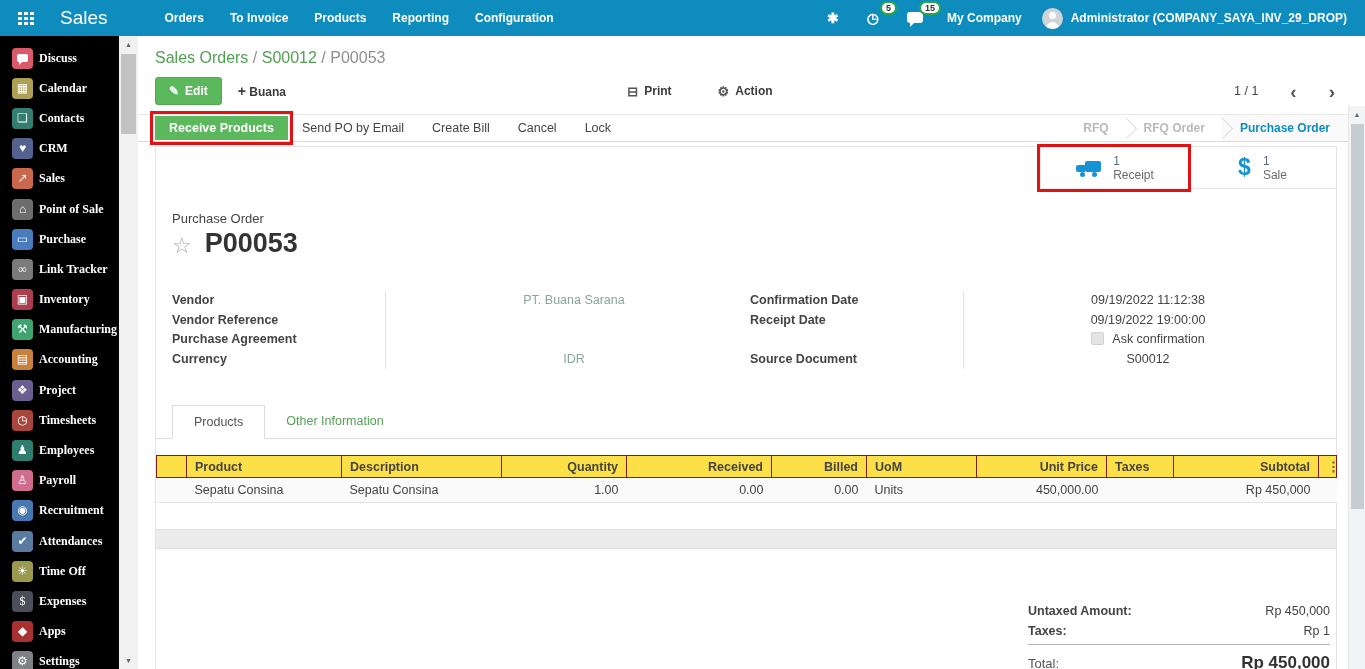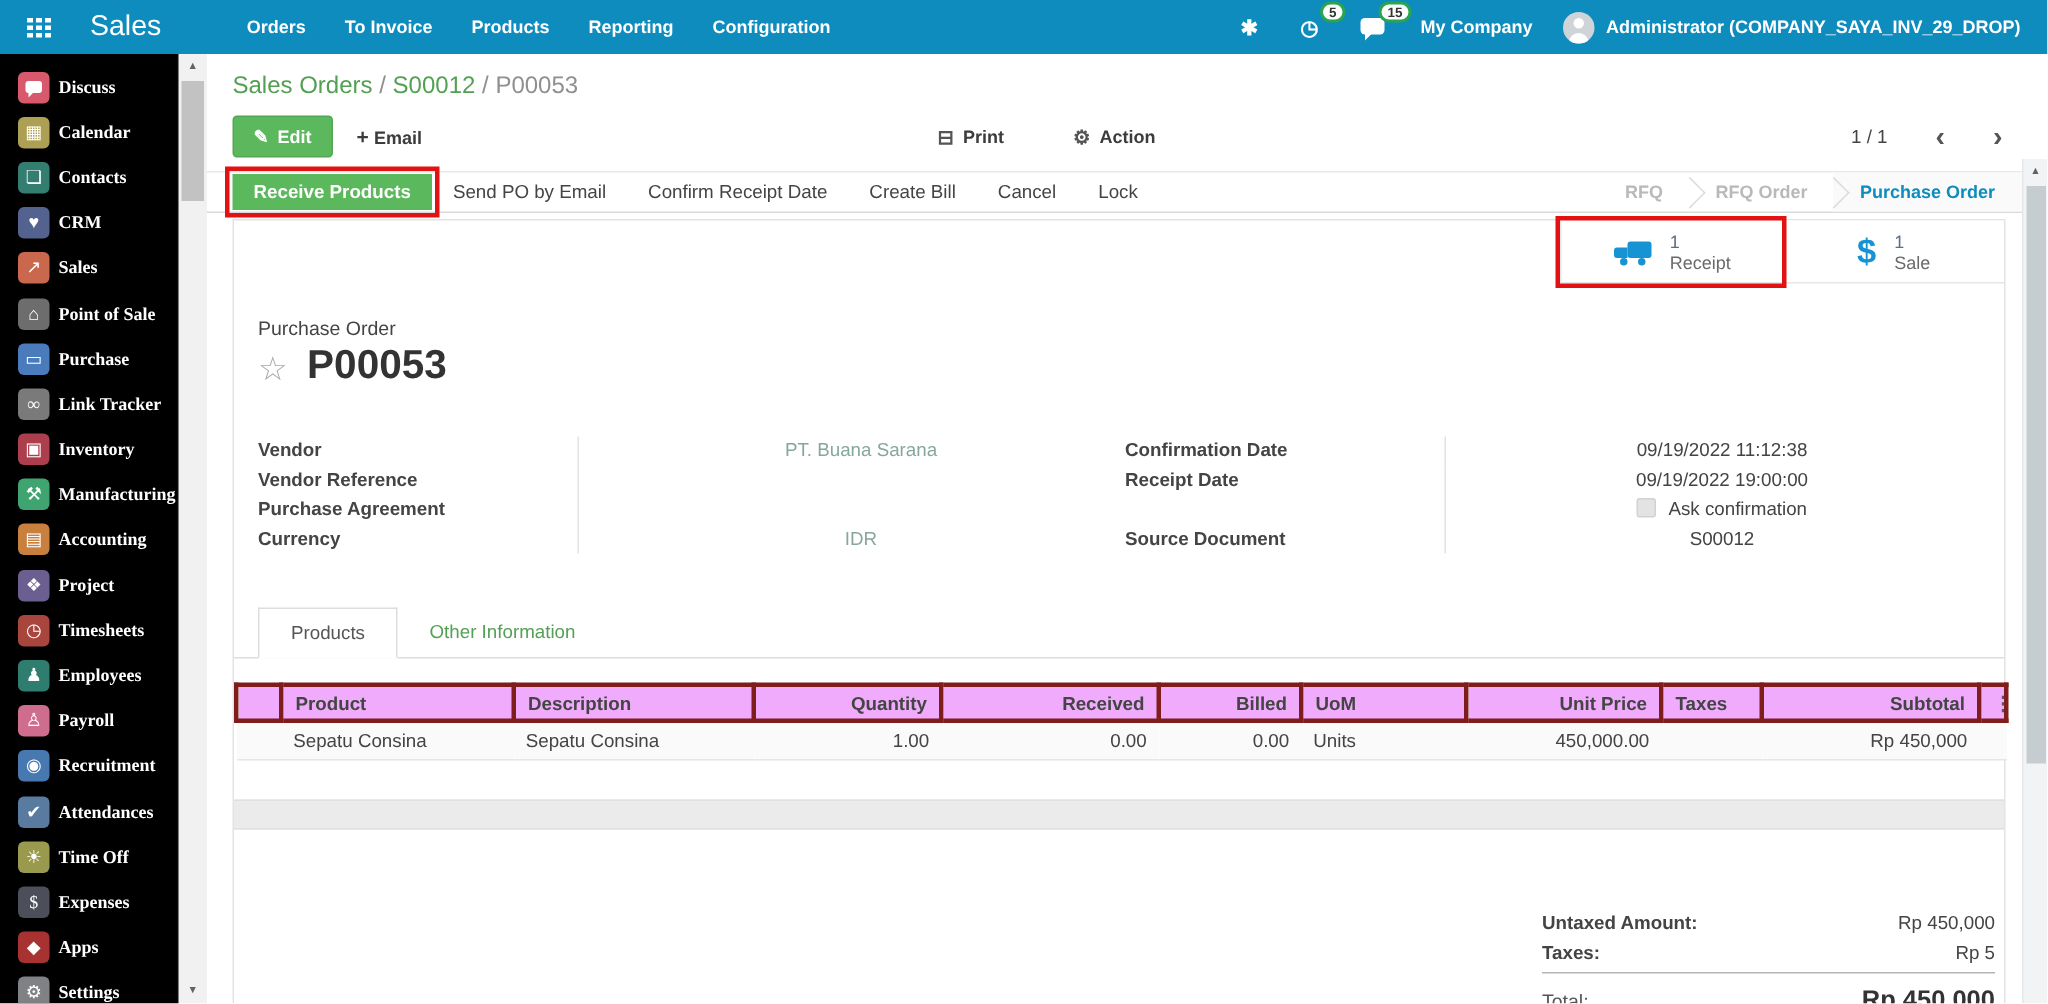--- a/index.html
+++ b/index.html
@@ -101,21 +101,21 @@
     min-height:19.5px; line-height:19.5px;text-align:center; }
   .fvalue.link { color:#86a79b; cursor:pointer; }
   .checkbox { display:inline-block; width:13px; height:13px; background:#e3e3e3; border:1px solid #d2d2d2;
     border-radius:2px; margin:0 8px -2px 0; cursor:pointer; }
 
   .tabs { display:flex; margin-top:36px; padding-left:16px; border-bottom:1px solid #ddd; }
   .tab { font-size:12.5px; padding:9px 21px; cursor:pointer; color:#55a055; }
   .tab.active { color:#555; border:1px solid #ddd; border-bottom:1px solid #fff; margin-bottom:-1px; background:#fff; }
 
   table.lines { width:100%; border-collapse:collapse; margin-top:16px; table-layout:fixed; font-size:12.5px; }
-  .lines th { background:#f0abfc; border:3px solid #7f1d1d; font-weight:700; color:#444;
+  .lines th { background:#fde047; border:1px solid #7f1d1d; font-weight:700; color:#444;
     padding:3px 8px; height:21px; white-space:nowrap; overflow:hidden; }
   .lines td { padding:5px 8px; color:#444; background:#fafafa; border-bottom:1px solid #e6e6e6; white-space:nowrap; overflow:hidden; }
   .ta-r { text-align:right; } .ta-l { text-align:left; }
   .kebab { font-size:13px; font-weight:700; color:#555; cursor:pointer; }
 
   .filler-strip { margin-top:26px; height:20px; background:#ebebeb; border-top:1px solid #e0e0e0; border-bottom:1px solid #e0e0e0; }
 
   .totals { width:302px; margin:52px 6px 0 auto; }
   .t-row { display:flex; }
   .t-label { flex:1; text-align:left; font-size:12.5px; font-weight:700; color:#444; padding:3px 0; }
@@ -269,21 +269,21 @@
       <span class="bc-current">P00053</span>
     </div>
 
     <div class="controls">
       <button class="btn-green">
         <span>✎</span>
         <span>Edit</span>
       </button>
       <span class="create-btn">
         <b>+</b>
-        <span>Email</span>
+        <span>Buana</span>
       </span>
       <div class="controls-center">
         <span class="ctl-link">
           <span class="ico">⊟</span>
           <span>Print</span>
         </span>
         <span class="ctl-link">
           <span class="ico">⚙</span>
           <span>Action</span>
         </span>
@@ -291,21 +291,20 @@
       <div class="pager">
         <span>1 / 1</span>
         <span class="pg-chev">‹</span>
         <span class="pg-chev">›</span>
       </div>
     </div>
 
     <div class="statusbar">
       <span class="sb-btn primary annotated-outline" style="outline-color: rgb(227, 18, 18);">Receive Products</span>
       <span class="sb-btn">Send PO by Email</span>
-      <span class="sb-btn">Confirm Receipt Date</span>
       <span class="sb-btn">Create Bill</span>
       <span class="sb-btn">Cancel</span>
       <span class="sb-btn">Lock</span>
       <div class="steps">
         <span class="step">RFQ</span>
         <span class="step-sep"></span>
         <span class="step">RFQ Order</span>
         <span class="step-sep"></span>
         <span class="step active">Purchase Order</span>
       </div>
@@ -416,21 +415,21 @@
 
       <div class="filler-strip"></div>
 
       <div class="totals">
         <div class="t-row">
           <span class="t-label">Untaxed Amount:</span>
           <span class="t-val">Rp 450,000</span>
         </div>
         <div class="t-row">
           <span class="t-label">Taxes:</span>
-          <span class="t-val">Rp 5</span>
+          <span class="t-val">Rp 1</span>
         </div>
         <div class="t-sep"></div>
         <div class="t-row t-total">
           <span class="t-label">Total:</span>
           <span class="t-val">Rp 450,000</span>
         </div>
       </div>
     </section>
 
     <div class="main-scroll">

